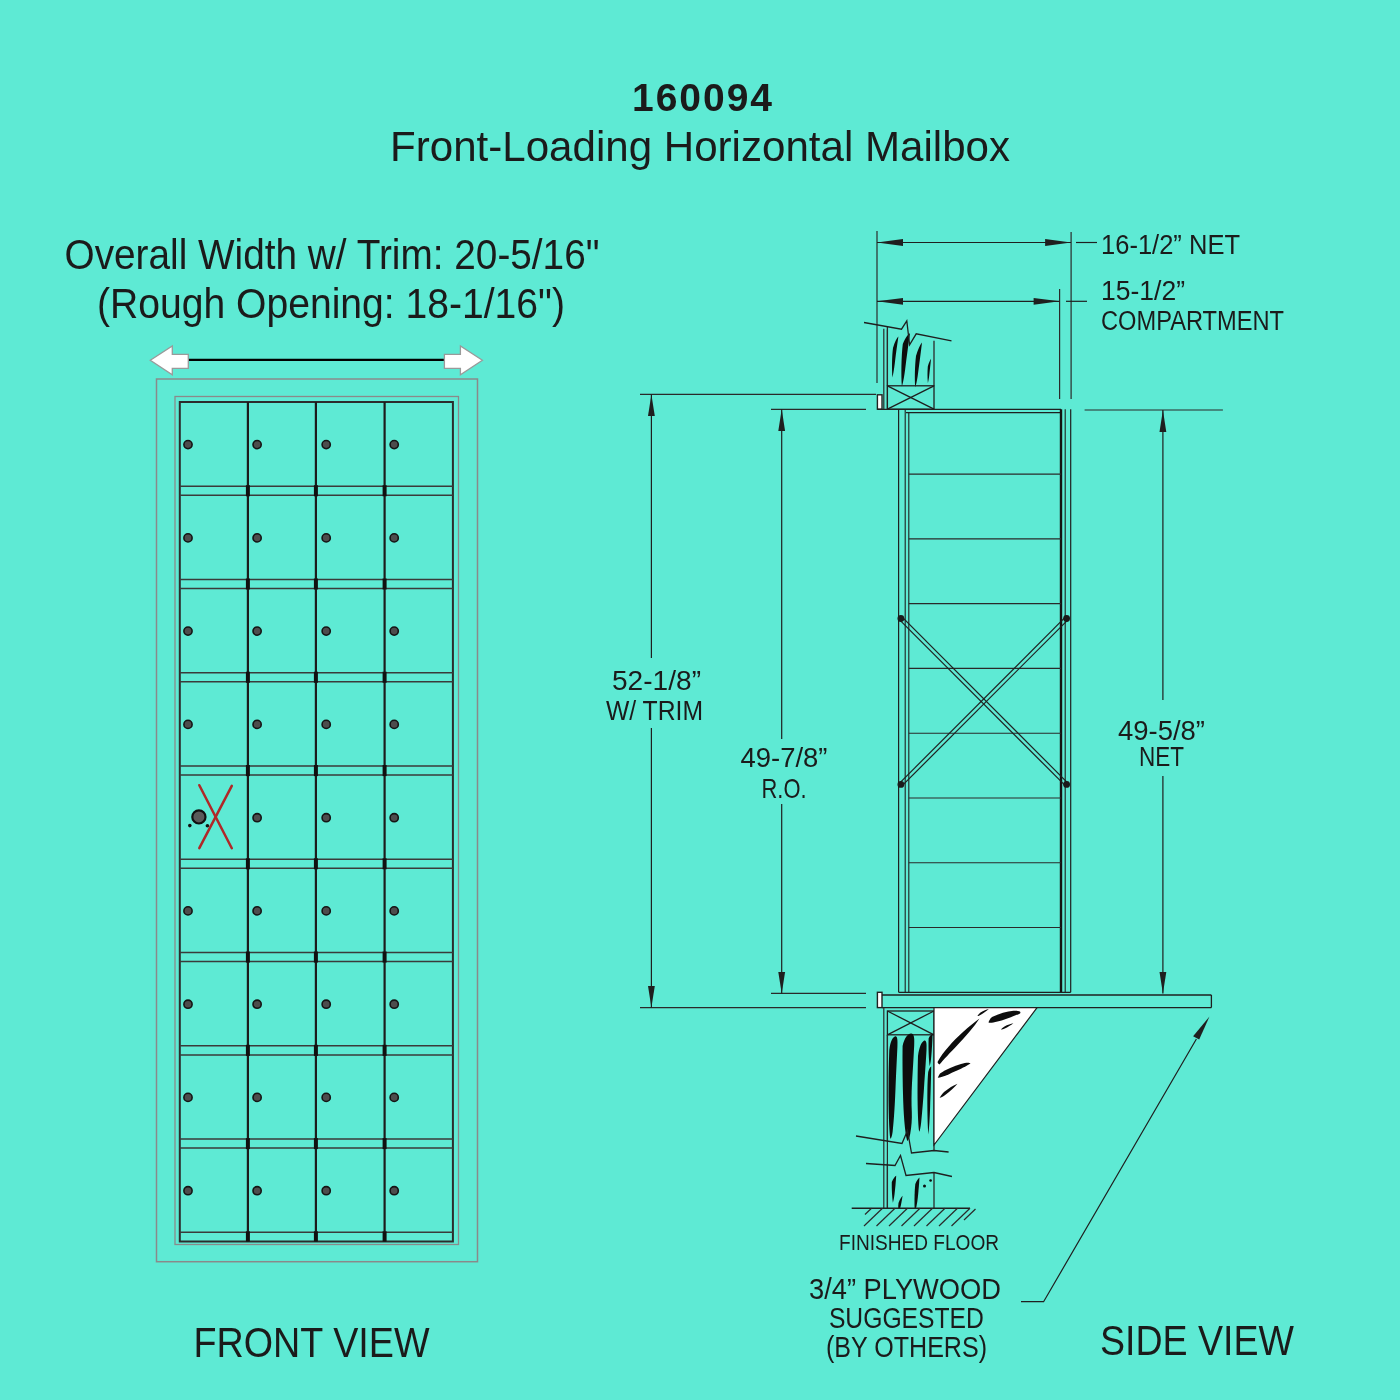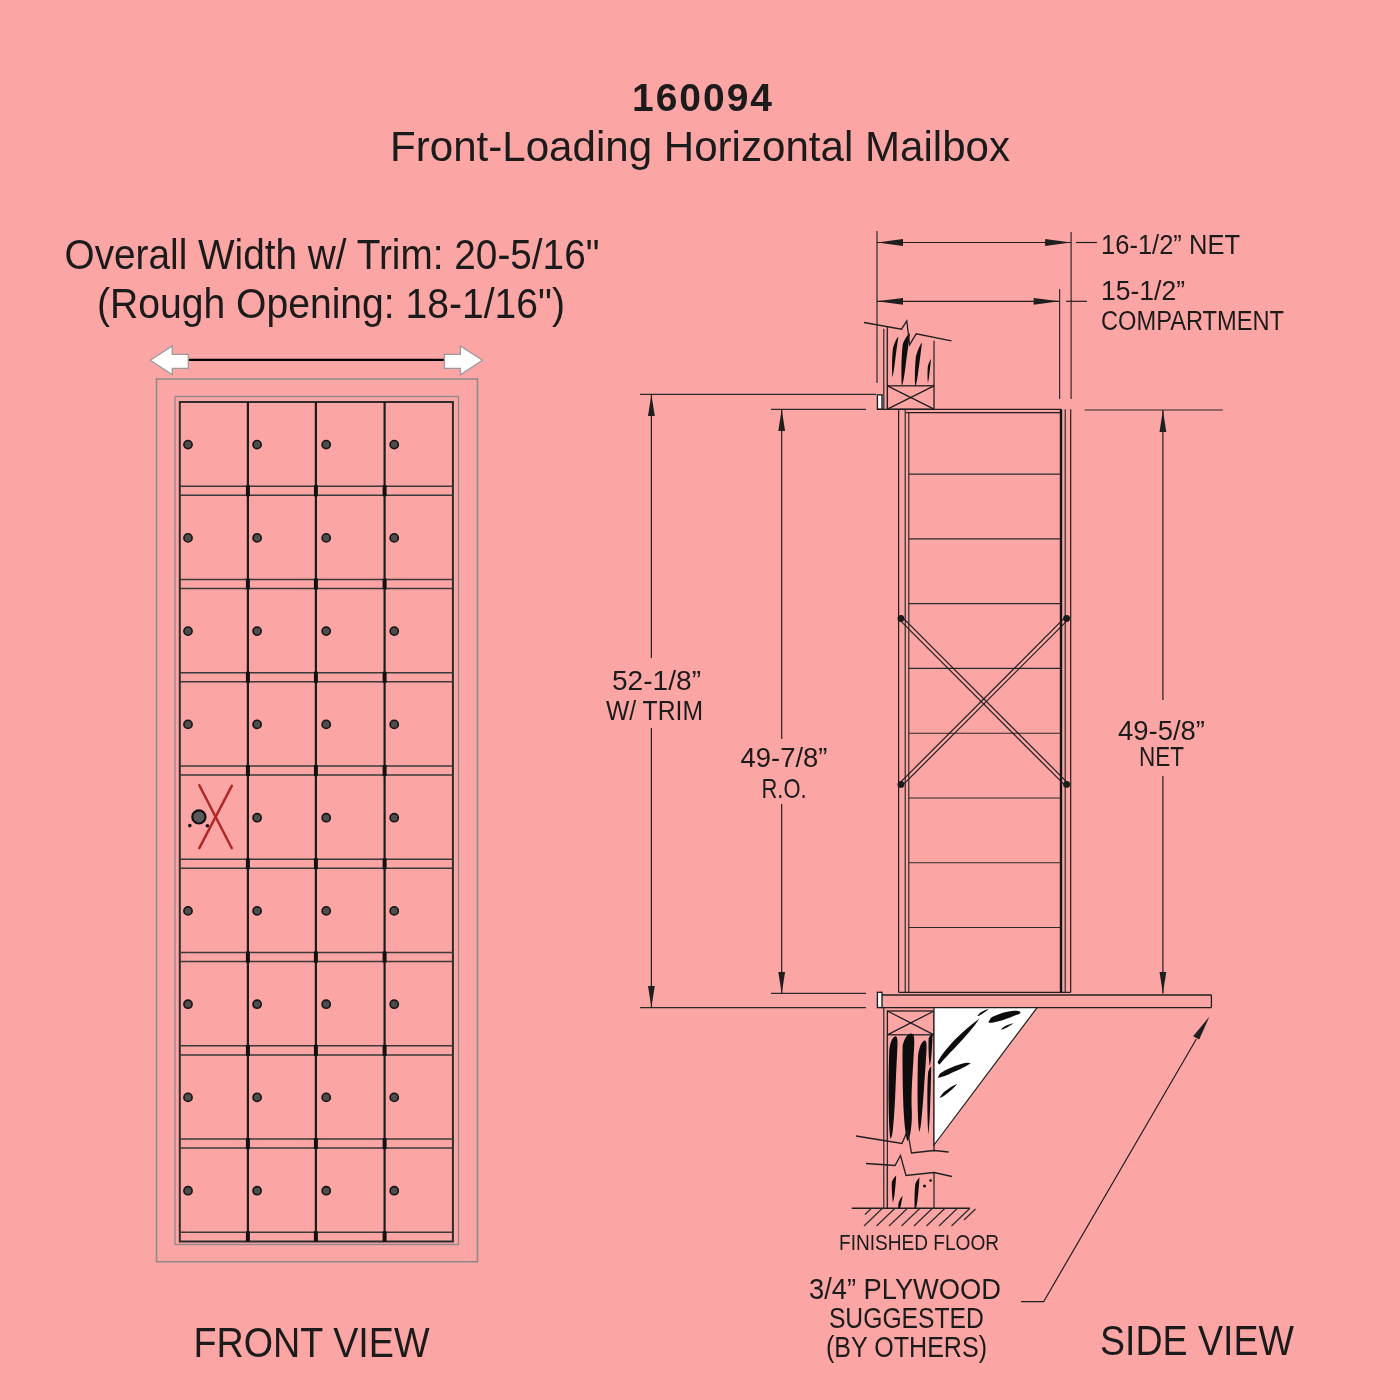--- a/index.html
+++ b/index.html
@@ -1,16 +1,16 @@
 <!DOCTYPE html>
 <html><head>
 <meta charset="utf-8">
 <style>
   html,body{margin:0;padding:0;background:#ffffff;}
-  .page{width:1400px;height:1400px;position:relative;background:#fca5a5;overflow:hidden;}
+  .page{width:1400px;height:1400px;position:relative;background:#5eead4;overflow:hidden;}
   svg{position:absolute;left:0;top:0;}
   text{font-family:"Liberation Sans",sans-serif;fill:#1b1b1b;}
 </style>
 </head>
 <body>
 <div class="page">
 <svg width="1400" height="1400" viewBox="0 0 1400 1400">
 
 <text x="702" y="111" font-size="39" font-weight="bold" text-anchor="middle" textLength="140">160094</text>
 

